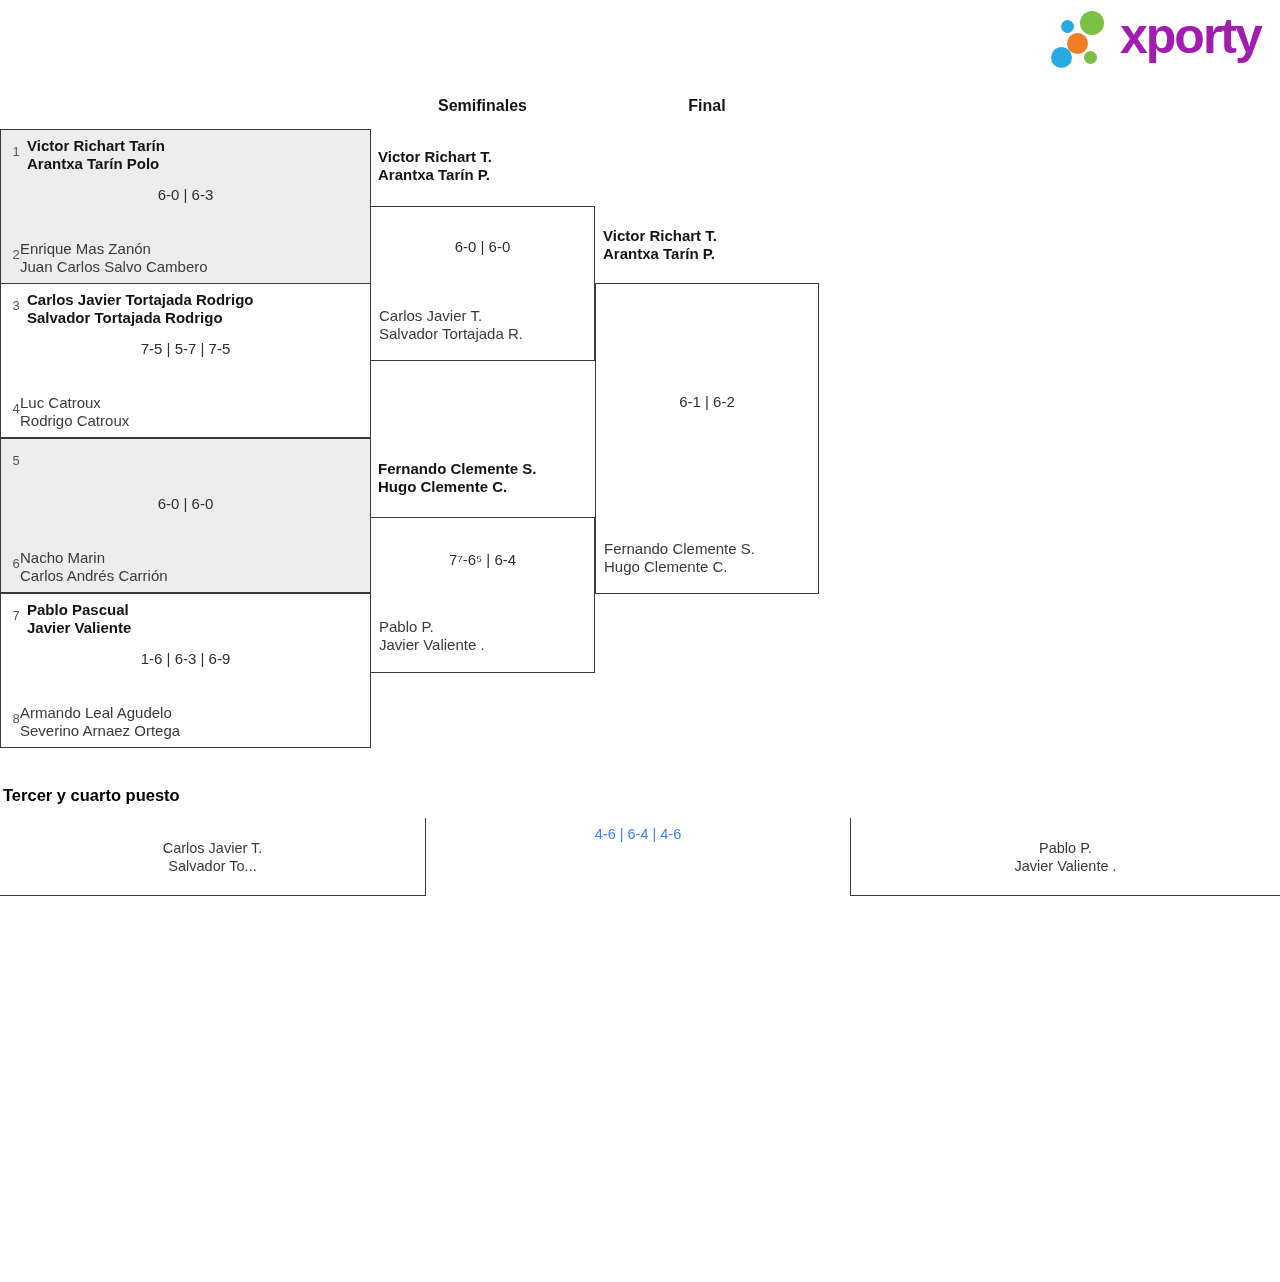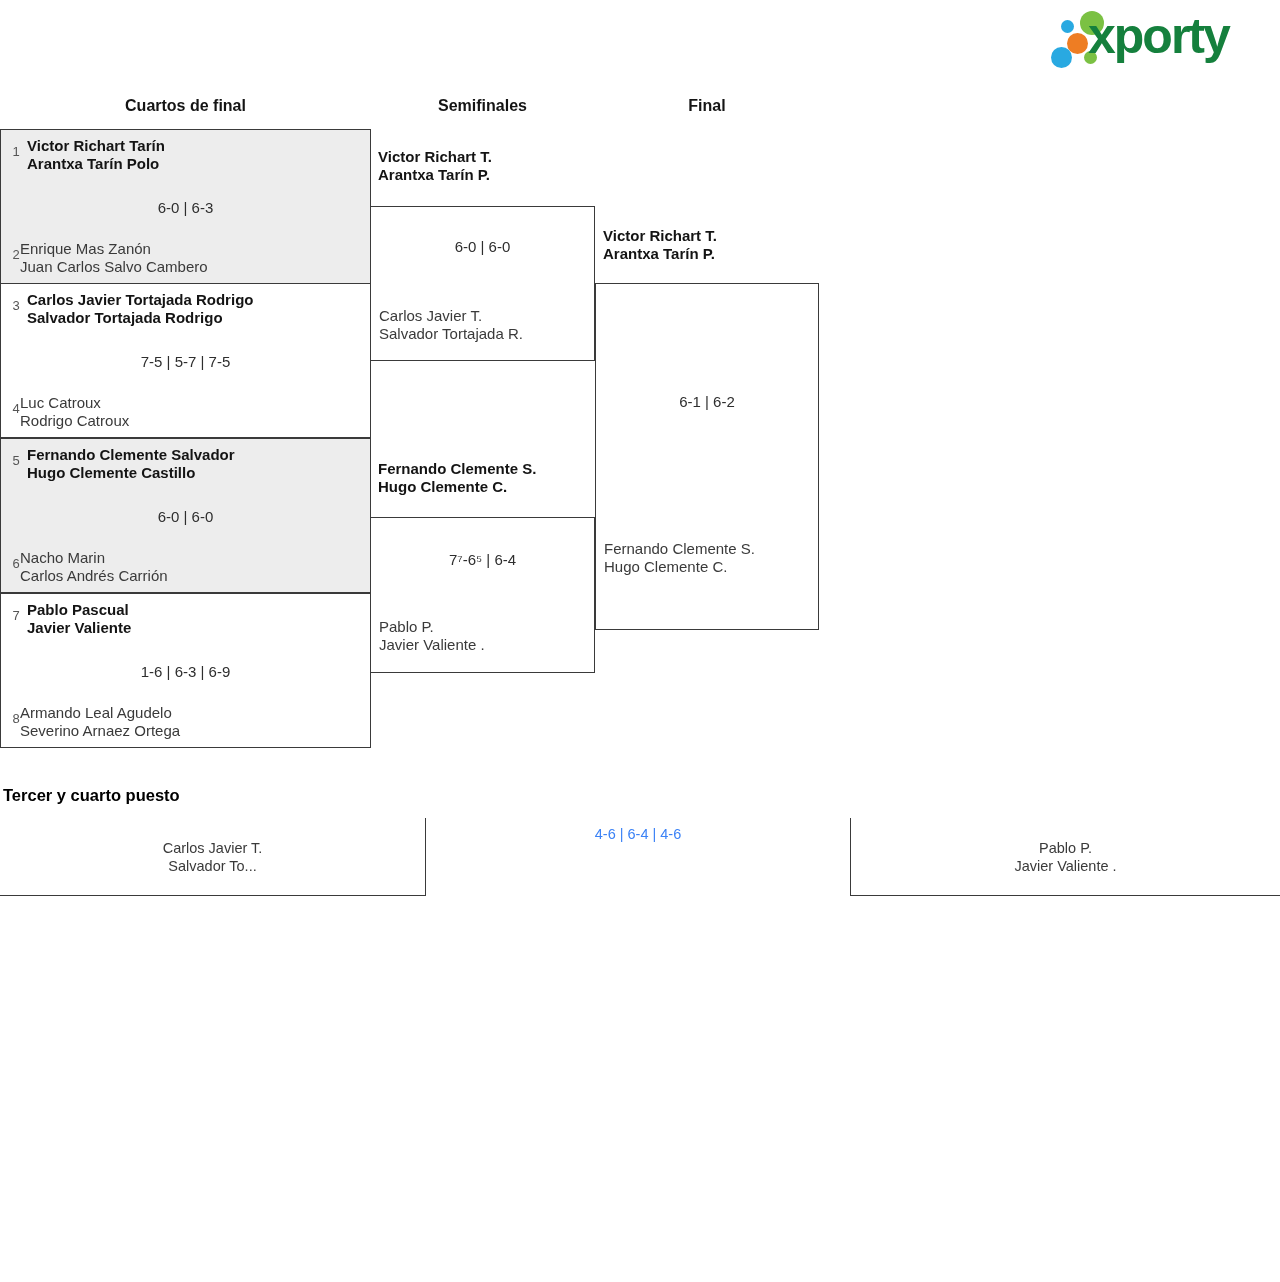--- a/index.html
+++ b/index.html
@@ -15,62 +15,62 @@
 
   
   #logo { position:absolute; left:1048px; top:6px; width:230px; height:64px; cursor:pointer; }
   .dot { position:absolute; border-radius:50%; }
   #dot-blue-sm  { left:13px; top:14px; width:13px; height:13px; background:#29a9e1; }
   #dot-green-lg { left:32px; top:5px;  width:24px; height:24px; background:#7bc143; }
   #dot-orange   { left:19px; top:27px; width:21px; height:21px; background:#ee7d23; }
   #dot-blue-lg  { left:3px;  top:41px; width:21px; height:21px; background:#29a9e1; }
   #dot-green-sm { left:36px; top:45px; width:13px; height:13px; background:#7bc143; }
   #wordmark {
-    position:absolute; left:40px; top:-2px; font-size:50px; line-height:64px;
-    font-weight:800; letter-spacing:-2px; color:#15803d;
+    position:absolute; left:72px; top:-2px; font-size:50px; line-height:64px;
+    font-weight:800; letter-spacing:-2px; color:#a21caf;
   }
 
   .round-header { position:absolute; top:97px; text-align:center; font-size:16px; font-weight:700; color:#141414; }
   #hdr-qf { left:0; width:371px; }
   #hdr-sf { left:370px; width:225px; }
   #hdr-final { left:595px; width:224px; }
 
   .box { position:absolute; border:1px solid #3a3a3a; background:#ffffff; }
   .box.gray { background:#ededed; }
 
   .seed { position:absolute; left:7px; width:16px; font-size:13px; color:#555; text-align:center; }
   .team { position:absolute; font-size:15px; line-height:17.5px; font-weight:400; color:#3a3a3a; white-space:nowrap; }
   .team.winner { font-weight:700; color:#141414; }
   .score { position:absolute; left:0; right:0; text-align:center; font-size:15px; color:#2e2e2e; white-space:nowrap; }
 
   
   .qf { left:0; width:371px; height:155px; }
   #qf1 { top:129px; } #qf2 { top:283px; } #qf3 { top:438px; } #qf4 { top:593px; }
   .qf .seed.s-top { top:14px; }
   .qf .team.t-top { left:26px; top:7px; }
-  .qf .score { top:69px; }
+  .qf .score { top:56px; }
   .qf .seed.s-bot { top:117px; }
   .qf .team.t-bot { left:19px; top:110px; }
 
   
   .sf-label { position:absolute; left:378px; font-size:15px; line-height:17.5px; font-weight:700; color:#141414; white-space:nowrap; }
   #sf1-label { top:148px; }
   #sf2-label { top:460px; }
 
   
   .sf { left:370px; width:225px; }
   #sf1-box { top:206px; height:155px; }
   #sf2-box { top:517px; height:156px; }
   #sf1-box .score { top:31px; }
   #sf2-box .score { top:33px; }
   .sf .team.t-bot { left:8px; top:100px; }
 
   
   #final-label { position:absolute; left:603px; top:227px; font-size:15px; line-height:17.5px; font-weight:700; color:#141414; white-space:nowrap; }
-  #final-box { left:595px; top:283px; width:224px; height:347px; }
+  #final-box { left:595px; top:283px; width:224px; height:311px; }
   #final-box .score { top:109px; }
   #final-box .team.t-bot { left:8px; top:256px; }
 
   
   #tp-heading { position:absolute; left:3px; top:786px; font-size:16.5px; font-weight:700; color:#000000; }
   .tp-box { position:absolute; top:818px; height:78px; background:#fff; }
   #tp-left  { left:0; width:426px; border-right:1px solid #3a3a3a; border-bottom:1px solid #3a3a3a; }
   #tp-right { left:850px; width:430px; border-left:1px solid #3a3a3a; border-bottom:1px solid #3a3a3a; }
   .tp-team { position:absolute; left:0; right:0; top:21px; text-align:center; font-size:14.5px; line-height:18px; color:#3a3a3a; }
   #tp-score { position:absolute; left:426px; width:424px; top:826px; text-align:center; font-size:14.5px; color:#3b82f6; }
@@ -83,21 +83,20 @@
 
   <div id="logo">
     <span class="dot" id="dot-blue-sm"></span>
     <span class="dot" id="dot-green-lg"></span>
     <span class="dot" id="dot-orange"></span>
     <span class="dot" id="dot-blue-lg"></span>
     <span class="dot" id="dot-green-sm"></span>
     <span id="wordmark">xporty</span>
   </div>
 
-  <div class="round-header" id="hdr-qf">Cuartos de final</div>
   <div class="round-header" id="hdr-sf">Semifinales</div>
   <div class="round-header" id="hdr-final">Final</div>
 
   <div class="box qf gray" id="qf1">
     <div class="seed s-top">1</div>
     <div class="team t-top winner">
       <div>Victor Richart Tarín</div>
         <div>Arantxa Tarín Polo</div>
     </div>
     <div class="score">6-0 | 6-3</div>
@@ -117,24 +116,20 @@
     <div class="score">7-5 | 5-7 | 7-5</div>
     <div class="seed s-bot">4</div>
     <div class="team t-bot">
       <div>Luc Catroux</div>
         <div>Rodrigo Catroux</div>
     </div>
   </div>
 
   <div class="box qf gray" id="qf3">
     <div class="seed s-top">5</div>
-    <div class="team t-top winner">
-      <div>Fernando Clemente Salvador</div>
-        <div>Hugo Clemente Castillo</div>
-    </div>
     <div class="score">6-0 | 6-0</div>
     <div class="seed s-bot">6</div>
     <div class="team t-bot">
       <div>Nacho Marin</div>
         <div>Carlos Andrés Carrión</div>
     </div>
   </div>
 
   <div class="box qf" id="qf4">
     <div class="seed s-top">7</div>

